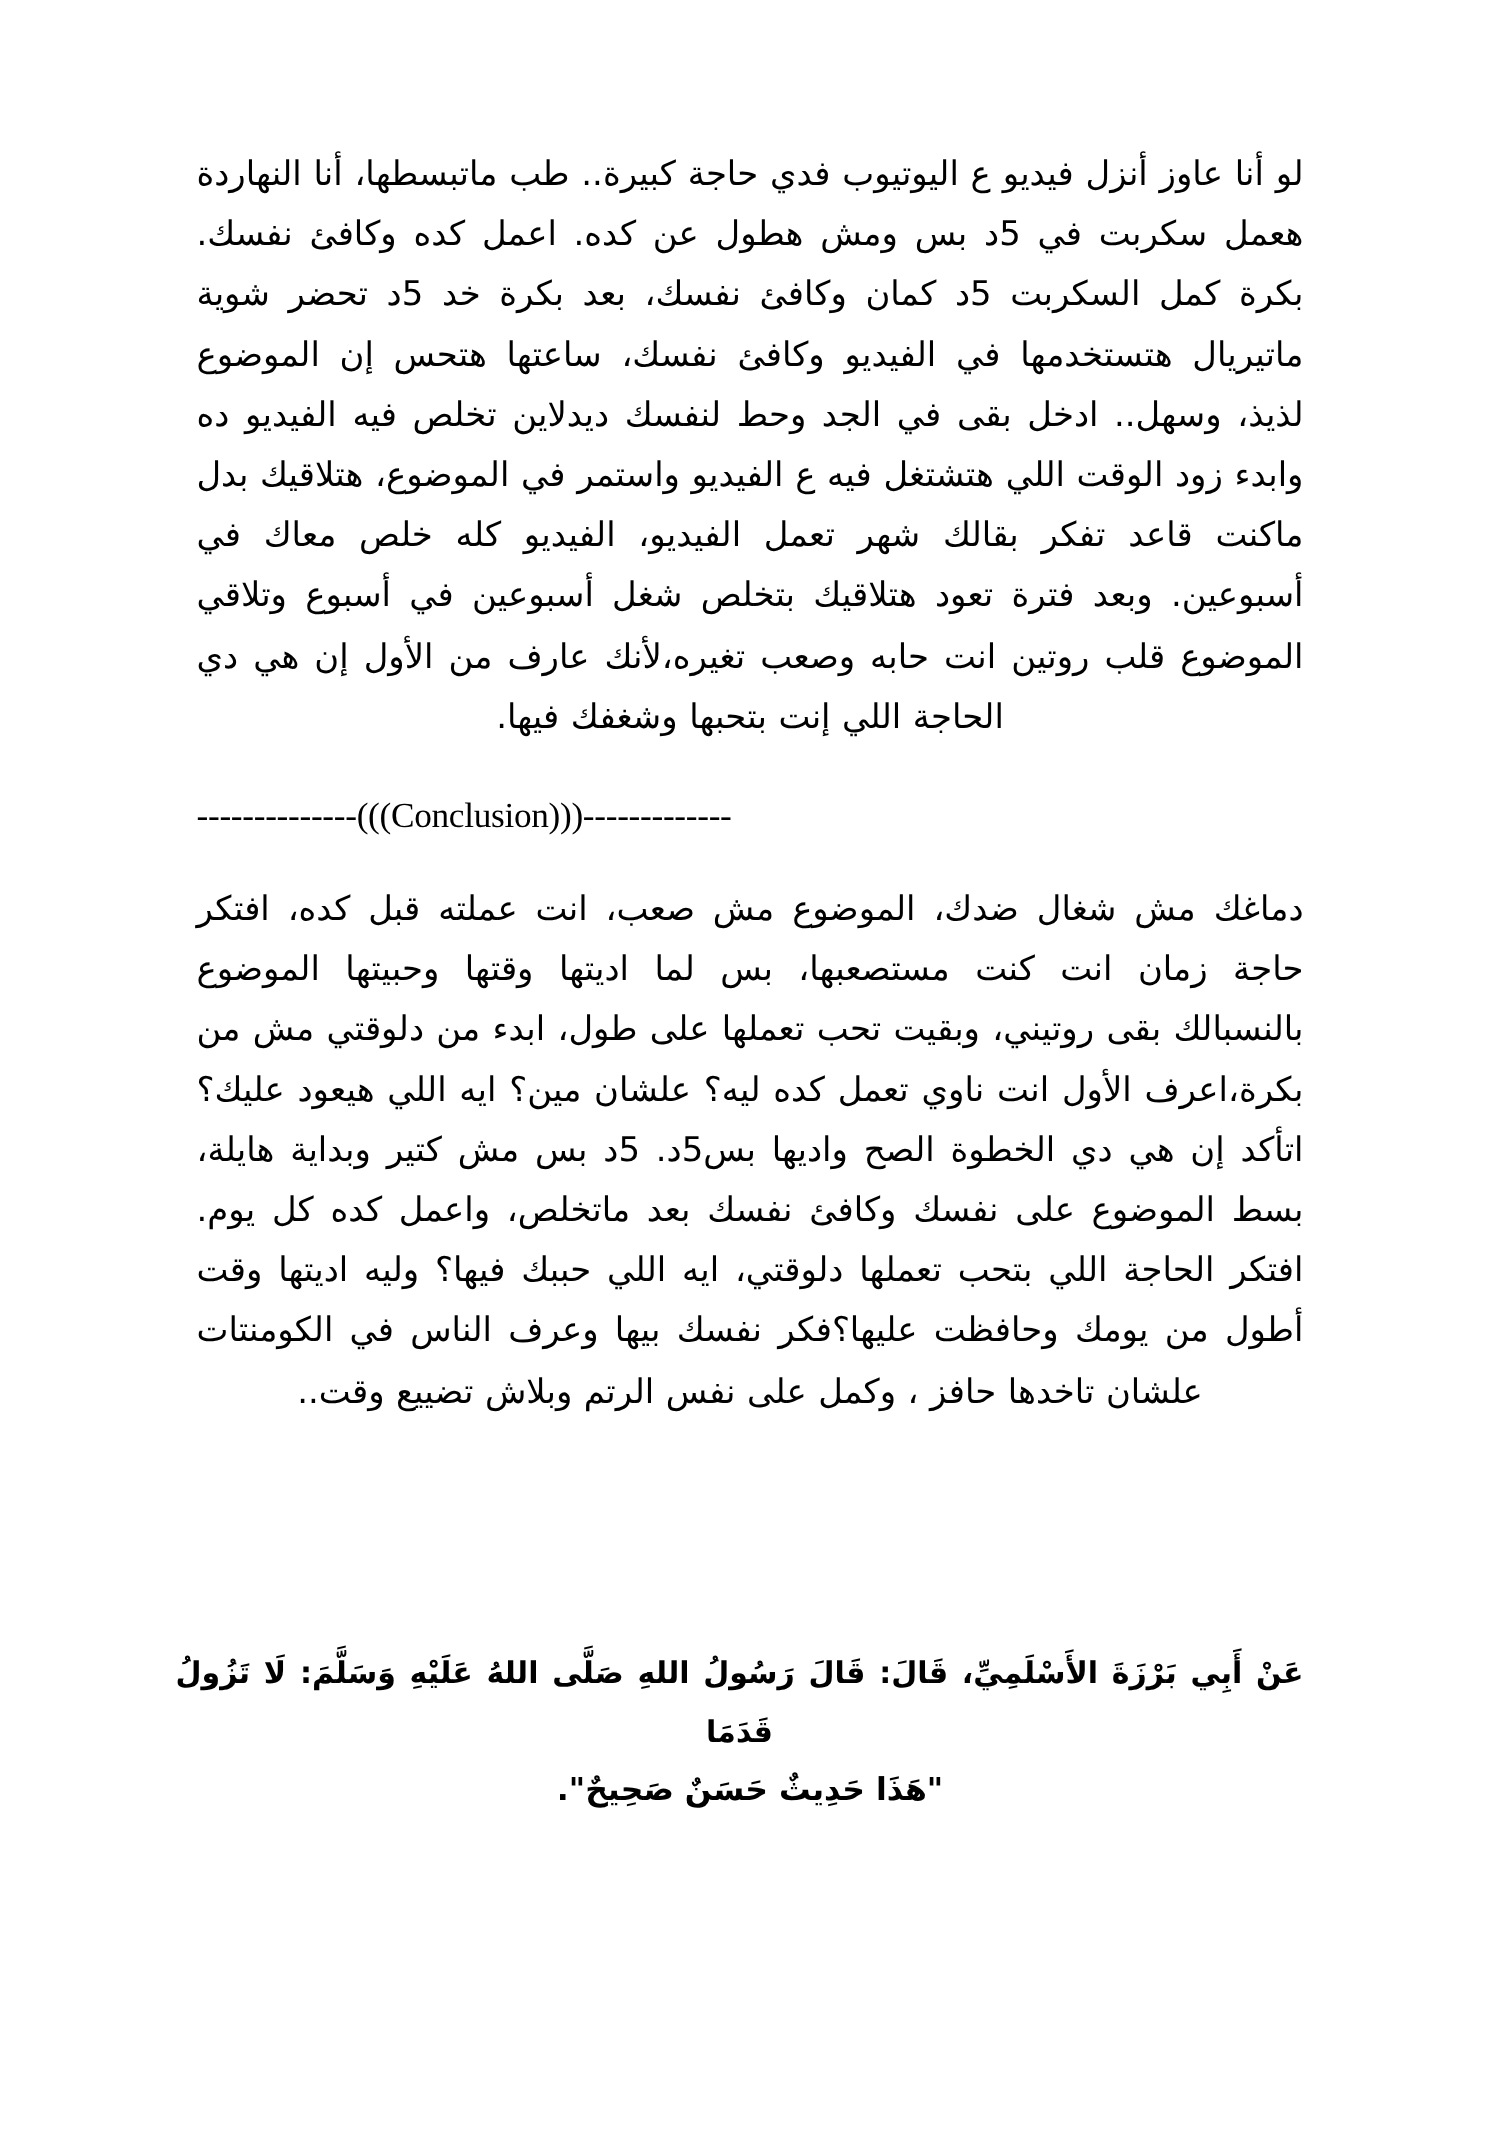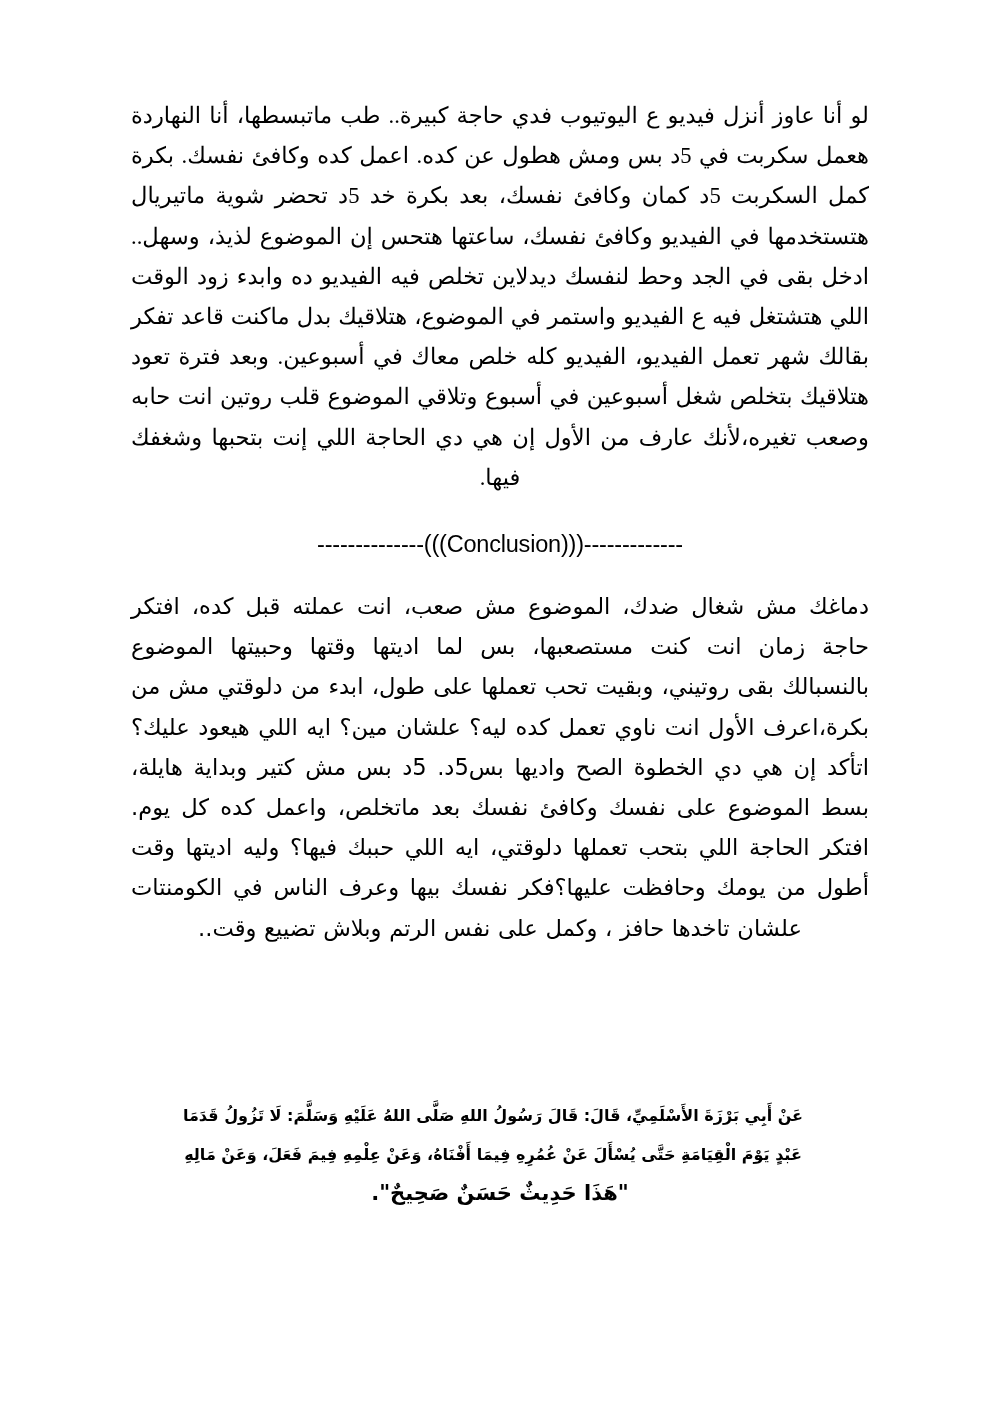--- a/index.html
+++ b/index.html
@@ -38,29 +38,28 @@
     font-size: 22.6px;
     line-height: 40.2px;
     color: #000000;
     margin: 0;
     word-spacing: 0.5px;
     font-weight: 400;
   }
 
   .para.p1 {
     margin-bottom: 0;
-    font-family: Liberation Serif, serif;
   }
 
   
   .conclusion {
     direction: ltr;
     unicode-bidi: isolate;
-    text-align: center;
-    font-family: Liberation Sans, sans-serif;
+    text-align: left;
+    font-family: Liberation Serif, serif;
     font-size: 23.5px;
     line-height: 40px;
     letter-spacing: -0.2px;
     color: #000000;
     margin: 26px 0 22px 0;
     white-space: nowrap;
   }
 
   
   .hadith-block {
@@ -68,21 +67,21 @@
     direction: rtl;
     unicode-bidi: isolate;
   }
 
   .hadith {
     direction: rtl;
     unicode-bidi: isolate;
     text-align: justify;
     text-align-last: center;
     font-family: "DejaVu Sans", "Liberation Sans", sans-serif;
-    font-size: 16px;
+    font-size: 20px;
     line-height: 39px;
     color: #000000;
     margin: 0;
     font-weight: 700;
     width: 752px;
   }
 
   .hadith .latin-num {
     font-family: "Liberation Sans", "DejaVu Sans", sans-serif;
     font-weight: 400;
@@ -107,18 +106,17 @@
   <div class="doc-body">
 
     <p class="para p1">لو أنا عاوز أنزل فيديو ع اليوتيوب فدي حاجة كبيرة.. طب ماتبسطها، أنا النهاردة هعمل سكربت في 5د بس ومش هطول عن كده. اعمل كده وكافئ نفسك. بكرة كمل السكربت 5د كمان وكافئ نفسك، بعد بكرة خد 5د تحضر شوية ماتيريال هتستخدمها في الفيديو وكافئ نفسك، ساعتها هتحس إن الموضوع لذيذ، وسهل.. ادخل بقى في الجد وحط لنفسك ديدلاين تخلص فيه الفيديو ده وابدء زود الوقت اللي هتشتغل فيه ع الفيديو واستمر في الموضوع، هتلاقيك بدل ماكنت قاعد تفكر بقالك شهر تعمل الفيديو، الفيديو كله خلص معاك في أسبوعين. وبعد فترة تعود هتلاقيك بتخلص شغل أسبوعين في أسبوع وتلاقي الموضوع قلب روتين انت حابه وصعب تغيره،لأنك عارف من الأول إن هي دي الحاجة اللي إنت بتحبها وشغفك فيها.</p>
 
     <div class="conclusion">--------------(((Conclusion)))-------------</div>
 
     <p class="para p2">دماغك مش شغال ضدك، الموضوع مش صعب، انت عملته قبل كده، افتكر حاجة زمان انت كنت مستصعبها، بس لما اديتها وقتها وحبيتها الموضوع بالنسبالك بقى روتيني، وبقيت تحب تعملها على طول، ابدء من دلوقتي مش من بكرة،اعرف الأول انت ناوي تعمل كده ليه؟ علشان مين؟ ايه اللي هيعود عليك؟اتأكد إن هي دي الخطوة الصح واديها بس5د. 5د بس مش كتير وبداية هايلة، بسط الموضوع على نفسك وكافئ نفسك بعد ماتخلص، واعمل كده كل يوم. افتكر الحاجة اللي بتحب تعملها دلوقتي، ايه اللي حببك فيها؟ وليه اديتها وقت أطول من يومك وحافظت عليها؟فكر نفسك بيها وعرف الناس في الكومنتات علشان تاخدها حافز ، وكمل على نفس الرتم وبلاش تضييع وقت..</p>
 
     <div class="hadith-block">
       <p class="hadith">عَنْ أَبِي بَرْزَةَ الأَسْلَمِيِّ، قَالَ: قَالَ رَسُولُ اللهِ صَلَّى اللهُ عَلَيْهِ وَسَلَّمَ: لَا تَزُولُ قَدَمَا</p>
-      <p class="hadith">عَبْدٍ يَوْمَ الْقِيَامَةِ حَتَّى يُسْأَلَ عَنْ عُمُرِهِ فِيمَا أَفْنَاهُ، وَعَنْ عِلْمِهِ فِيمَ فَعَلَ، وَعَنْ مَالِهِ</p>
       <p class="hadith-tail">"هَذَا حَدِيثٌ حَسَنٌ صَحِيحٌ".</p>
     </div>
 
   </div>
 </div>
 
 </body></html>

